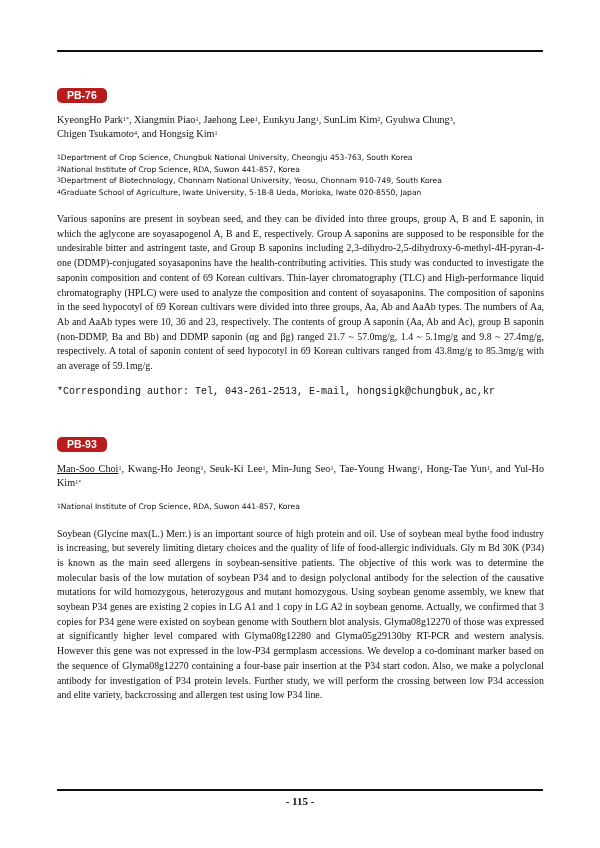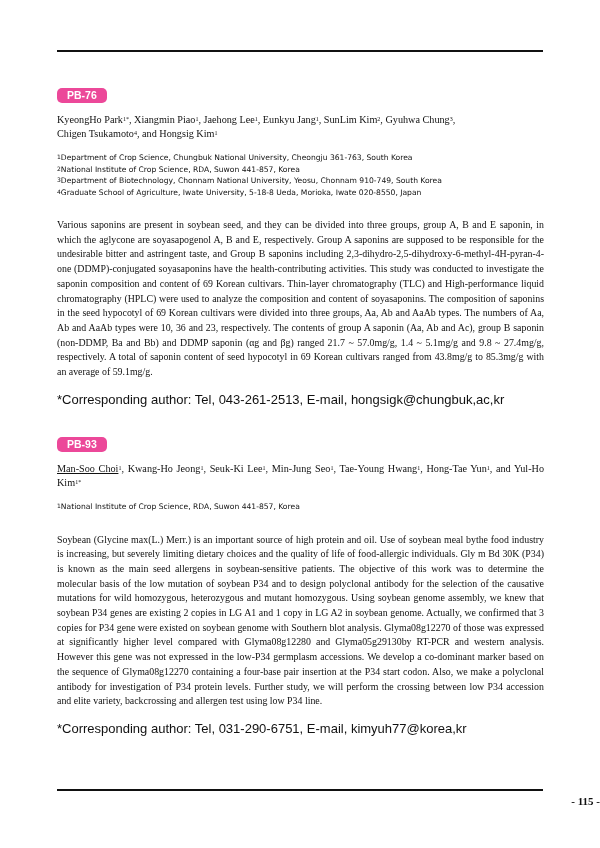--- a/index.html
+++ b/index.html
@@ -1,63 +1,62 @@
 <!DOCTYPE html>
 <html><head>
   <meta charset="utf-8">
   <style>
     html, body { margin: 0; padding: 0; background: #ffffff; }
     body { width: 600px; height: 848px; position: relative; overflow: hidden; color: #111; }
     .rule { position: absolute; left: 57px; width: 486px; height: 2px; background: #111; }
     .rule.top { top: 50px; }
     .rule.bottom { top: 789px; }
-    .page-num { position: absolute; top: 795px; left: 0; width: 600px; text-align: right;
+    .page-num { position: absolute; top: 795px; left: 0; width: 600px; text-align: center;
       font-family: "Liberation Serif", serif; font-weight: bold; font-size: 11px; }
     .section { position: absolute; left: 57px; width: 487px; }
-    .badge { display: inline-block; background: #ec4899; color: #fff; border-radius: 5px;
+    .badge { display: inline-block; background: #b91c1c; color: #fff; border-radius: 5px;
       font-family: "Liberation Sans", sans-serif; font-weight: bold; font-size: 10.5px;
       padding: 1px 10px 1px 10px; height: 13px; line-height: 13px; }
     .title { font-family: "DejaVu Sans", sans-serif; font-weight: bold; font-size: 11.4px;
       line-height: 16px; margin-top: 10px; letter-spacing: 0.15px; word-spacing: 1px; }
     .authors { font-family: "Liberation Serif", serif; font-size: 10.2px; line-height: 14px;
       margin-top: 10px; }
     .authors sup, .aff sup { font-size: 6px; vertical-align: top; position: relative; top: -1px; }
     .affs { margin-top: 11px; }
     .aff { font-family: "DejaVu Sans", sans-serif; font-size: 7.6px; line-height: 11.5px; white-space: nowrap; }
     .abstract { font-family: "Liberation Serif", serif; font-size: 9.9px; line-height: 14.7px;
-      text-align: justify; margin-top: 20px; }
-    .corr { font-family: Liberation Sans, sans-serif; font-size: 13px; margin-top: 12px; white-space: nowrap; }
+      text-align: justify; margin-top: 14px; }
+    .corr { font-family: Liberation Mono, monospace; font-size: 10px; margin-top: 12px; white-space: nowrap; }
     .u { text-decoration: underline; }
   </style>
 </head>
 <body>
 
 <div class="rule top"></div>
 
 <div class="section" style="top:85px;">
   <span class="badge">PB-76</span>
   <div class="authors">
     <span><span>KyeongHo Park</span><sup>1*</sup><span>, </span></span><span><span>Xiangmin Piao</span><sup>1</sup><span>, </span></span><span><span>Jaehong Lee</span><sup>1</sup><span>, </span></span><span><span>Eunkyu Jang</span><sup>1</sup><span>, </span></span><span><span>SunLim Kim</span><sup>2</sup><span>, </span></span><span><span>Gyuhwa Chung</span><sup>3</sup><span>, </span></span><br><span><span>Chigen Tsukamoto</span><sup>4</sup><span>, and </span></span><span><span>Hongsig Kim</span><sup>1</sup></span>
   </div>
   <div class="affs">
-    <div class="aff"><sup>1</sup><span>Department of Crop Science, Chungbuk National University, Cheongju 361-763, South Korea</span></div>
+    <div class="aff"><sup>1</sup><span>Department of Crop Science, Chungbuk National University, Cheongju 453-763, South Korea</span></div>
     <div class="aff"><sup>2</sup><span>National Institute of Crop Science, RDA, Suwon 441-857, Korea</span></div>
     <div class="aff"><sup>3</sup><span>Department of Biotechnology, Chonnam National University, Yeosu, Chonnam 910-749, South Korea</span></div>
     <div class="aff"><sup>4</sup><span>Graduate School of Agriculture, Iwate University, 5-18-8 Ueda, Morioka, Iwate 020-8550, Japan</span></div>
   </div>
   <div class="abstract">Various saponins are present in soybean seed, and they can be divided into three groups, group A, B and E saponin, in which the aglycone are soyasapogenol A, B and E, respectively. Group A saponins are supposed to be responsible for the undesirable bitter and astringent taste, and Group B saponins including 2,3-dihydro-2,5-dihydroxy-6-methyl-4H-pyran-4-one (DDMP)-conjugated soyasaponins have the health-contributing activities. This study was conducted to investigate the saponin composition and content of 69 Korean cultivars. Thin-layer chromatography (TLC) and High-performance liquid chromatography (HPLC) were used to analyze the composition and content of soyasaponins. The composition of saponins in the seed hypocotyl of 69 Korean cultivars were divided into three groups, Aa, Ab and AaAb types. The numbers of Aa, Ab and AaAb types were 10, 36 and 23, respectively. The contents of group A saponin (Aa, Ab and Ac), group B saponin (non-DDMP, Ba and Bb) and DDMP saponin (αg and βg) ranged 21.7 ~ 57.0mg/g, 1.4 ~ 5.1mg/g and 9.8 ~ 27.4mg/g, respectively. A total of saponin content of seed hypocotyl in 69 Korean cultivars ranged from 43.8mg/g to 85.3mg/g with an average of 59.1mg/g.</div>
   <div class="corr">*Corresponding author: Tel, 043-261-2513, E-mail, hongsigk@chungbuk,ac,kr</div>
 </div>
 
 <div class="section" style="top:434px;">
   <span class="badge">PB-93</span>
   <div class="authors" style="text-align:justify;">
     <span><span class="u">Man-Soo Choi</span><sup>1</sup><span>, </span></span><span><span>Kwang-Ho Jeong</span><sup>1</sup><span>, </span></span><span><span>Seuk-Ki Lee</span><sup>1</sup><span>, </span></span><span><span>Min-Jung Seo</span><sup>1</sup><span>, </span></span><span><span>Tae-Young Hwang</span><sup>1</sup><span>, </span></span><span><span>Hong-Tae Yun</span><sup>1</sup><span>, and </span></span><span><span>Yul-Ho Kim</span><sup>1*</sup></span>
   </div>
   <div class="affs">
     <div class="aff"><sup>1</sup><span>National Institute of Crop Science, RDA, Suwon 441-857, Korea</span></div>
   </div>
   <div class="abstract">Soybean (Glycine max(L.) Merr.) is an important source of high protein and oil. Use of soybean meal bythe food industry is increasing, but severely limiting dietary choices and the quality of life of food-allergic individuals. Gly m Bd 30K (P34) is known as the main seed allergens in soybean-sensitive patients. The objective of this work was to determine the molecular basis of the low mutation of soybean P34 and to design polyclonal antibody for the selection of the causative mutations for wild homozygous, heterozygous and mutant homozygous. Using soybean genome assembly, we knew that soybean P34 genes are existing 2 copies in LG A1 and 1 copy in LG A2 in soybean genome. Actually, we confirmed that 3 copies for P34 gene were existed on soybean genome with Southern blot analysis. Glyma08g12270 of those was expressed at significantly higher level compared with Glyma08g12280 and Glyma05g29130by RT-PCR and western analysis. However this gene was not expressed in the low-P34 germplasm accessions. We develop a co-dominant marker based on the sequence of Glyma08g12270 containing a four-base pair insertion at the P34 start codon. Also, we make a polyclonal antibody for investigation of P34 protein levels. Further study, we will perform the crossing between low P34 accession and elite variety, backcrossing and allergen test using low P34 line.</div>
-  <div class="corr">*Corresponding author: Tel, 031-290-6751, E-mail, kimyuh77@korea,kr</div>
 </div>
 
 <div class="rule bottom"></div>
 <div class="page-num">- 115 -</div>
 
 </body></html>

